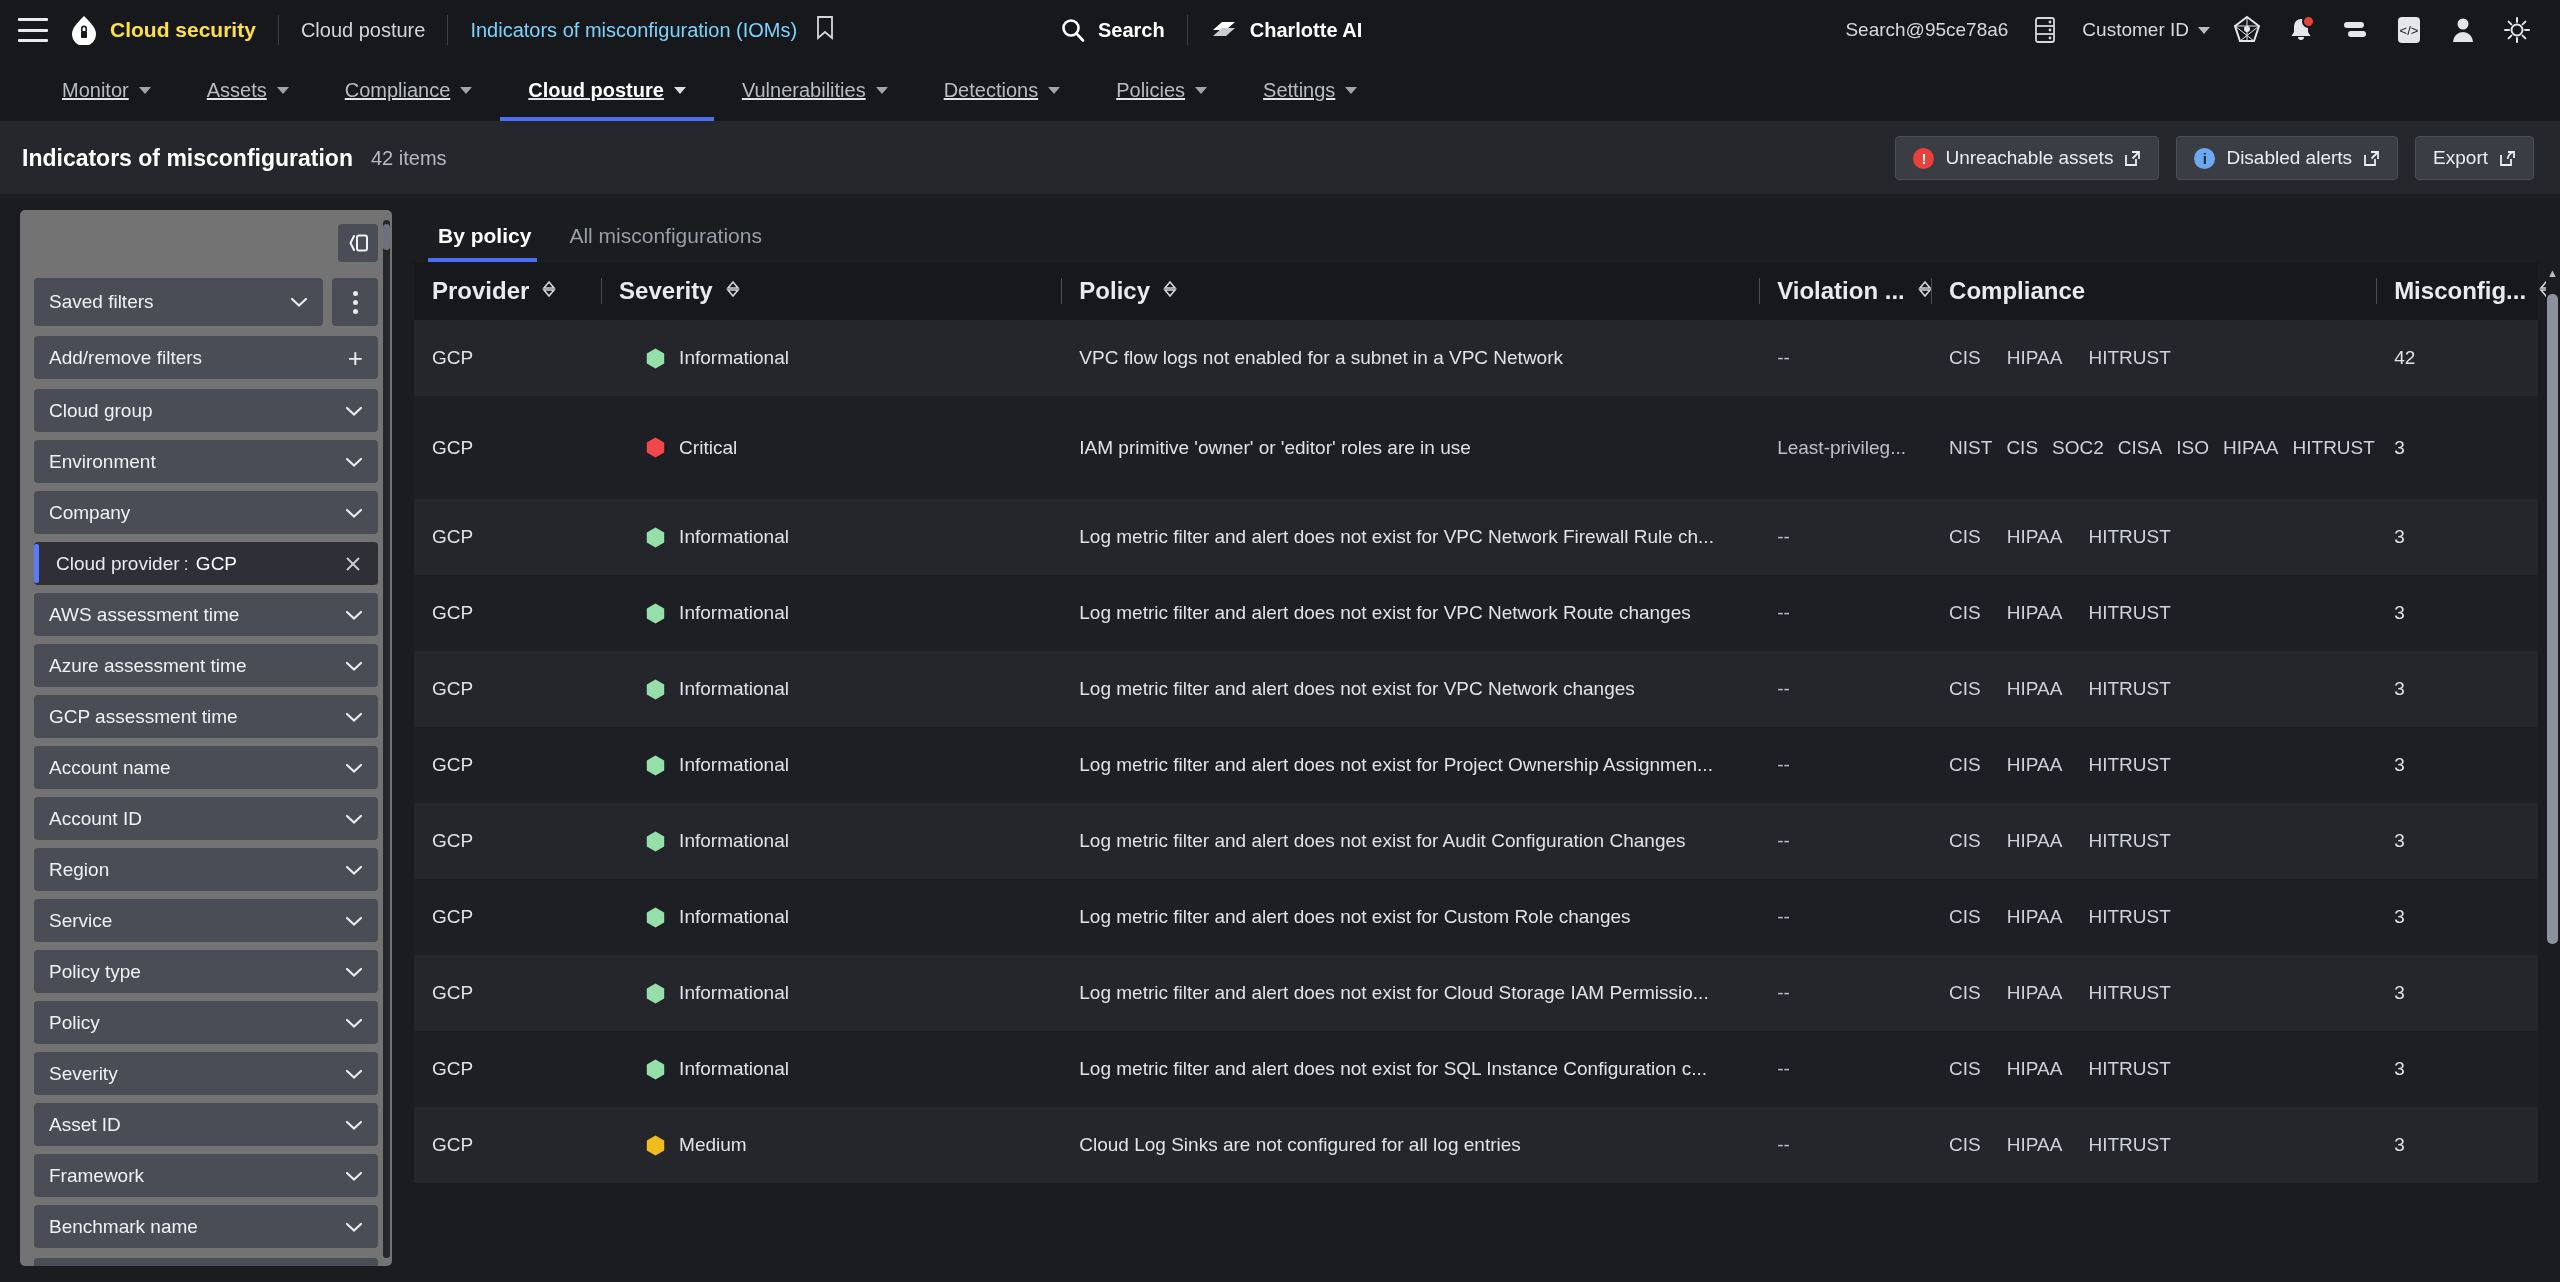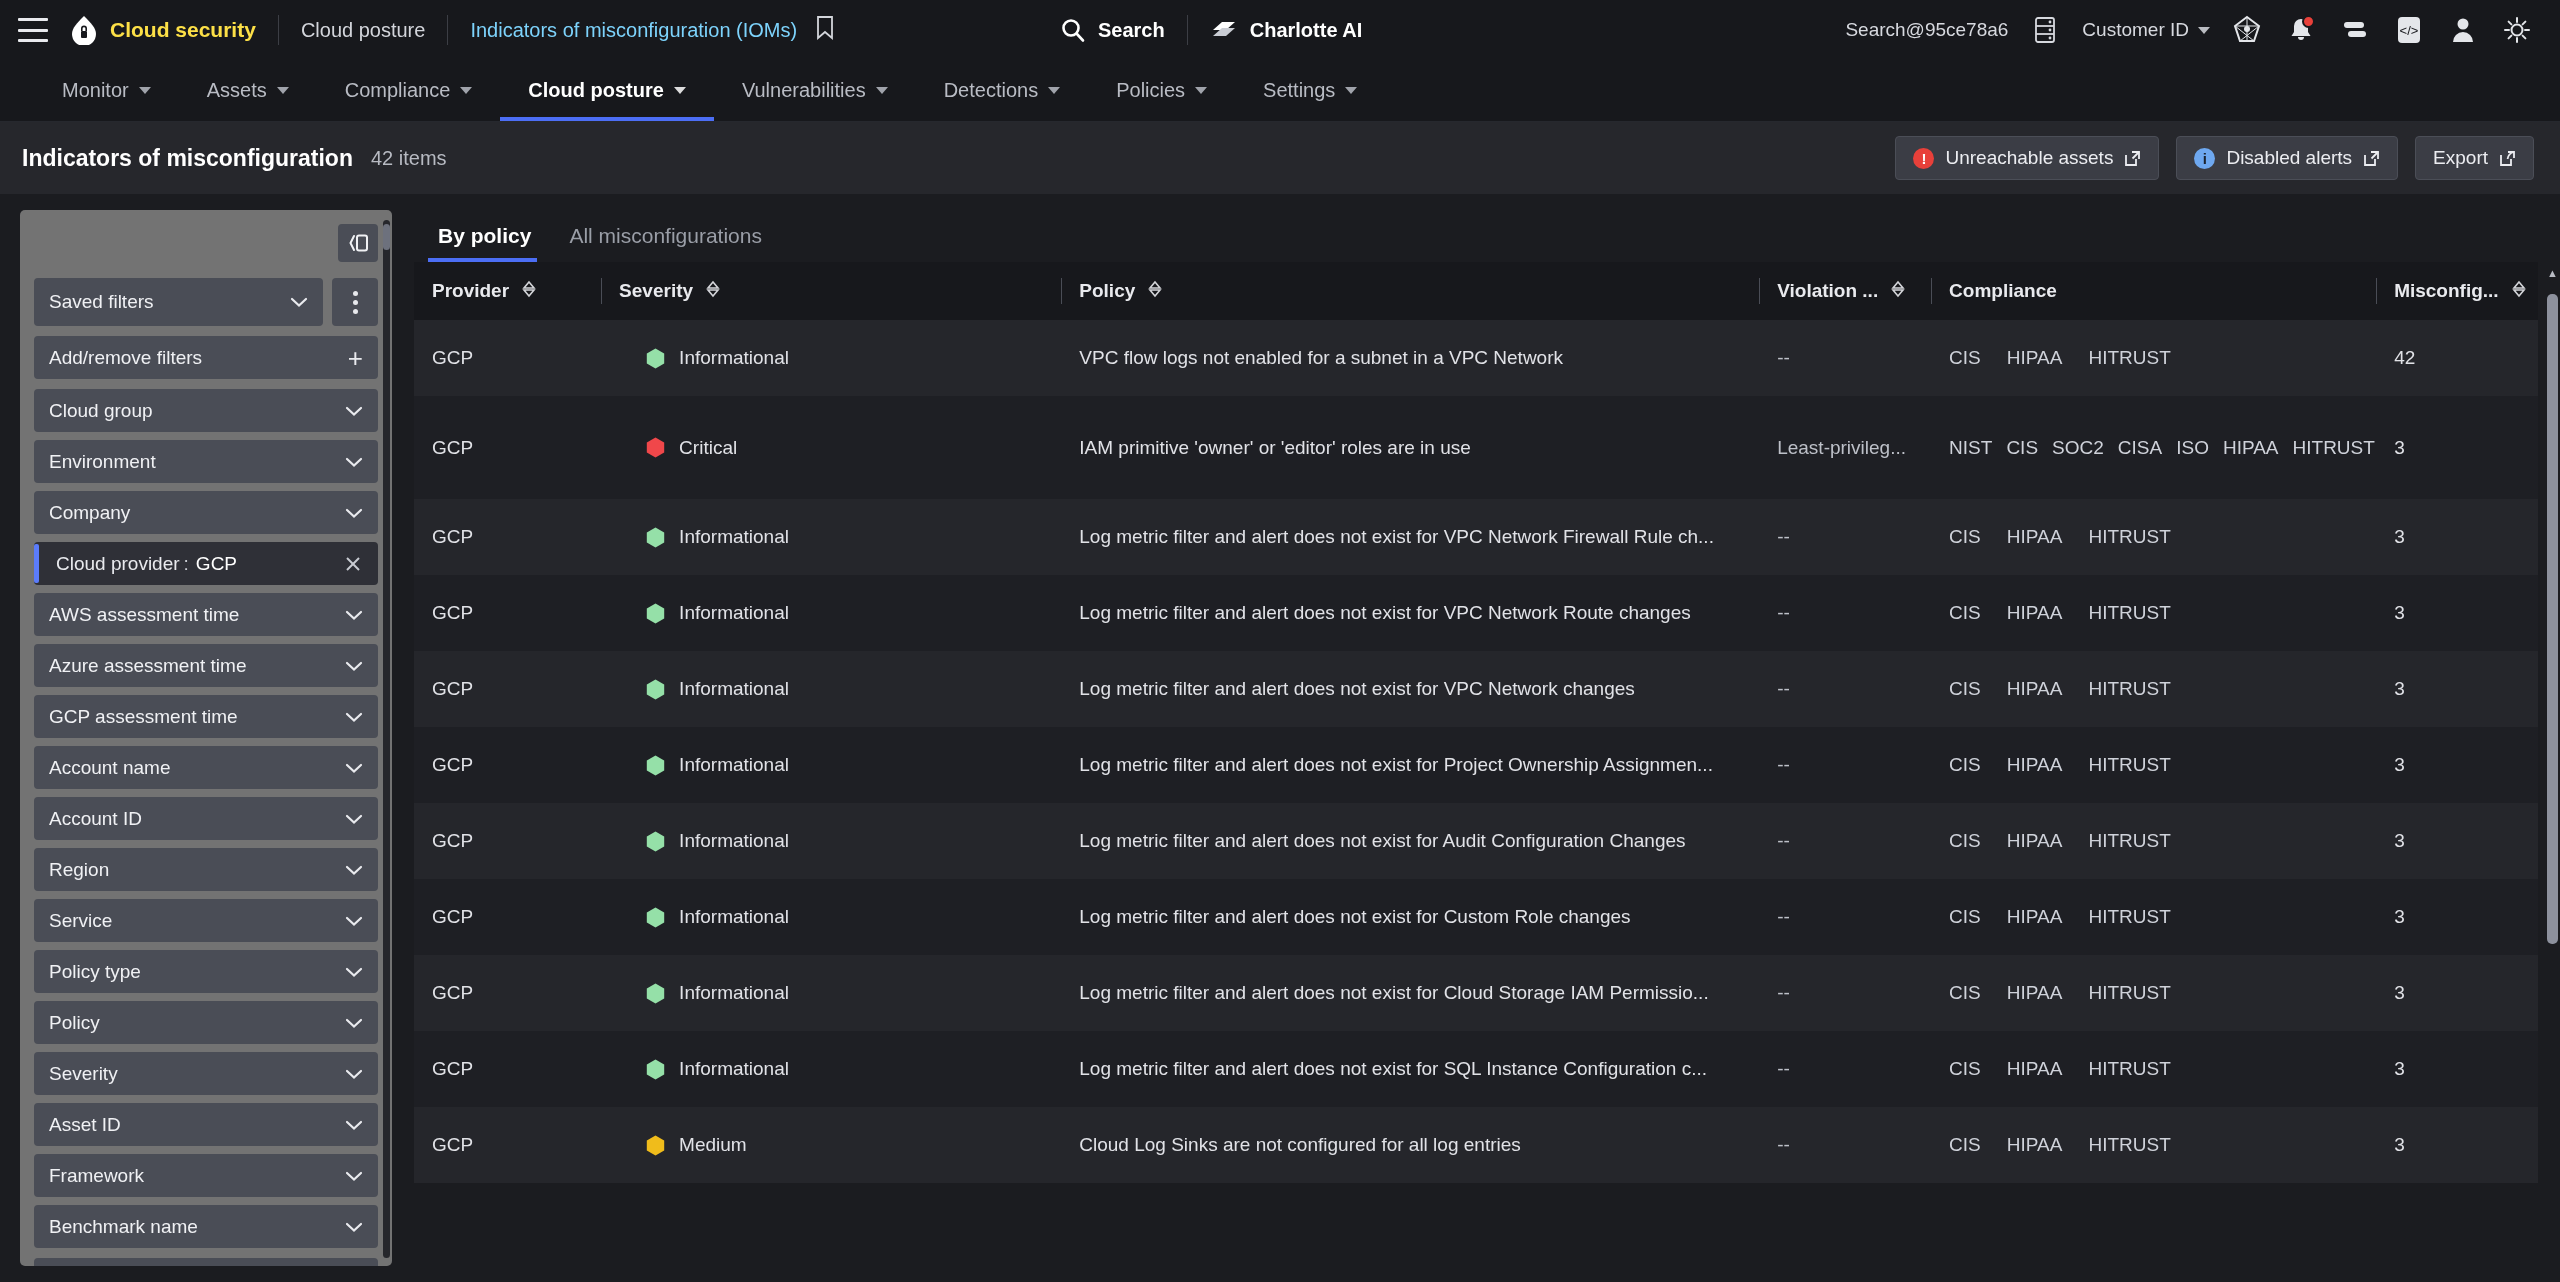--- a/index.html
+++ b/index.html
@@ -42,20 +42,21 @@
   .tr-text { font-size:19px; color:#d7d9df; white-space:nowrap; }
   .tr-ico { width:34px; height:34px; display:flex; align-items:center; justify-content:center; position:relative; }
   .notif-dot { position:absolute; top:2px; right:3px; width:13px; height:13px; border-radius:50%; background:#e8403a; border:2px solid #17181c; }
   .cid { display:flex; align-items:center; gap:9px; font-size:19px; color:#d7d9df; white-space:nowrap; }
 
   
   .navbar {
     height: 62px; background:#17181c;
     display:flex; align-items:stretch; padding-left: 34px;
     border-bottom: 1px solid #26282e;
+    text-decoration: underline;
   }
   .nav-item {
     display:flex; align-items:center; gap:10px;
     padding: 0 28px; font-size:20px; color:#b9bcc4; position:relative;
     white-space:nowrap;
   }
   .nav-item.active { color:#ffffff; font-weight:bold; }
   .nav-item.active:after {
     content:""; position:absolute; left:0; right:0; bottom:0; height:4px; background:#4c6ef5;
   }
@@ -139,21 +140,21 @@
     padding: 0 28px 14px 10px; font-size:21px; color:#9a9ea7; position:relative; cursor:pointer; white-space:nowrap;
   }
   .tab.active { color:#ffffff; font-weight:bold;text-align:right; }
   .tab.active:after {
     content:""; position:absolute; left:0; right:22px; bottom:0; height:4px; background:#4c6ef5;
   }
 
   .table-wrap { background:#1b1c20; height: calc(100% - 54px); position:relative; overflow:hidden; }
   table.grid { width: calc(100% - 22px); border-collapse: collapse; table-layout: fixed; }
   table.grid th {
-    background:#17181c; text-align:left; font-size:19px; font-weight:bold; color:#e9eaee;
+    background:#17181c; text-align:left; font-size:24px; font-weight:bold; color:#e9eaee;
     height:58px; padding: 0 0 0 18px; white-space:nowrap; position:relative;
   }
   table.grid th .th-in { display:flex; align-items:center; gap:12px; }
   table.grid th .sortico { opacity:.9; flex:none; }
   table.grid th.divider:before {
     content:""; position:absolute; left:0; top:16px; bottom:16px; width:1px; background:#4a4d56;
   }
   table.grid td {
     font-size:19px; color:#e1e2e7; padding: 0 0 0 18px; vertical-align: middle;
     height: 76px; white-space:nowrap;

